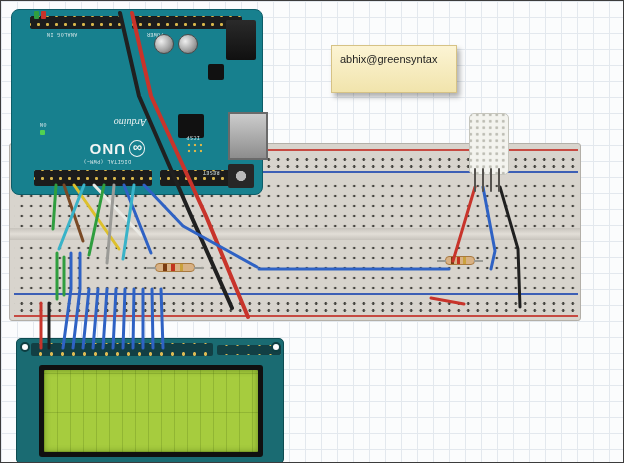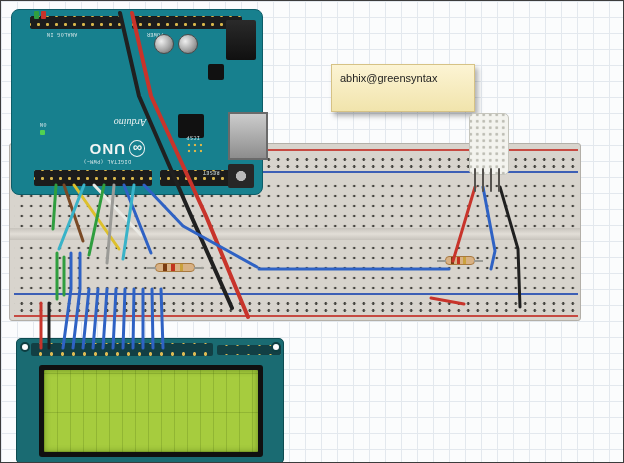--- a/index.html
+++ b/index.html
@@ -30,21 +30,21 @@
   .bboard{left:8px;top:142px;width:572px;height:178px;background:#d8d4cd;border:1px solid #b3afa8;border-radius:3px;box-sizing:border-box;}
   .holes2{background-image:radial-gradient(circle,#45443f 1.2px,transparent 1.6px);background-size:9.5px 7px;background-position:3px 2px;}
   .holes5{background-image:radial-gradient(circle,#45443f 1.2px,transparent 1.6px);background-size:9.5px 10px;background-position:3px 3px;}
   .lineRed{background:#c64a42;}
   .lineBlue{background:#3d5fb5;}
   .channel{background:linear-gradient(#c7c3bc,#e2ded7 50%,#c7c3bc);}
   
   .dht{left:468px;top:112px;width:40px;height:62px;background:#f3f3ee;border:1px solid #c5c5bd;border-radius:5px;box-sizing:border-box;
     background-image:radial-gradient(circle,#bdbdb3 1.2px,transparent 1.6px);background-size:6.5px 6.5px;background-position:4px 4px;}
   
-  .note{left:330px;top:44px;width:144px;height:48px;background:linear-gradient(#fcf4d4,#f1e4ac);border:1px solid #d6c285;box-shadow:3px 4px 5px rgba(0,0,0,.3);box-sizing:border-box;padding:7px 8px;font-size:11px;color:#1d1d1d;margin-top:19px;}
+  .note{left:330px;top:44px;width:126px;height:48px;background:linear-gradient(#fcf4d4,#f1e4ac);border:1px solid #d6c285;box-shadow:3px 4px 5px rgba(0,0,0,.3);box-sizing:border-box;padding:7px 8px;font-size:11px;color:#1d1d1d;}
   
   .lcd{left:15px;top:337px;width:268px;height:126px;background:#1a6b72;border:1px solid #0e4b50;border-radius:5px;box-sizing:border-box;}
   .lcdpins{background-color:#123f44;background-image:radial-gradient(circle,#dcba54 1.6px,transparent 2px);background-size:11px 12px;background-position:4px 5px;border-radius:2px;}
   .mount{border-radius:50%;background:#fbfcfd;border:2px solid #0d3d41;box-sizing:border-box;}
   .screenframe{background:#101010;border-radius:3px;}
   .screen{position:absolute;left:5px;top:5px;right:5px;bottom:5px;background:#a6cc3e;border-radius:1px;
     background-image:repeating-linear-gradient(90deg,rgba(50,80,0,.18) 0 1px,transparent 1px 13px),repeating-linear-gradient(0deg,rgba(50,80,0,.18) 0 1px,transparent 1px 39px);
     box-shadow:inset 0 0 6px rgba(40,70,0,.45);}
   
   .resistor{height:9px;border:1px solid #a8793f;border-radius:4px;box-sizing:border-box;

